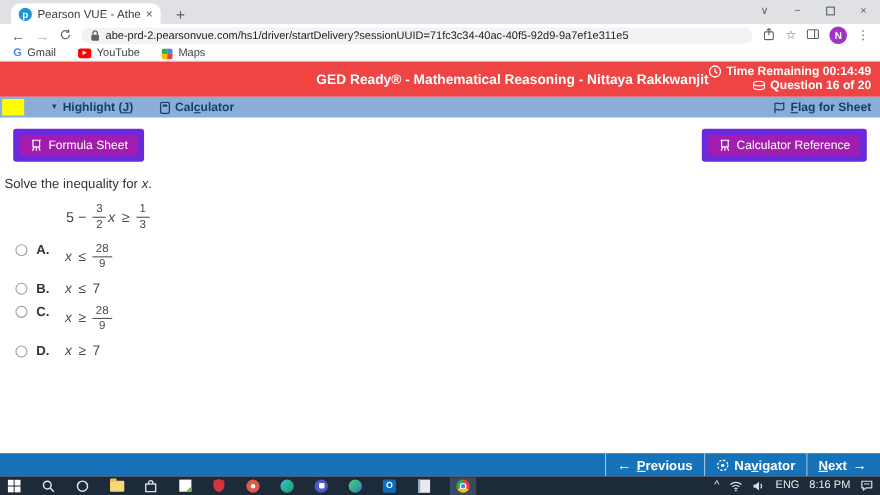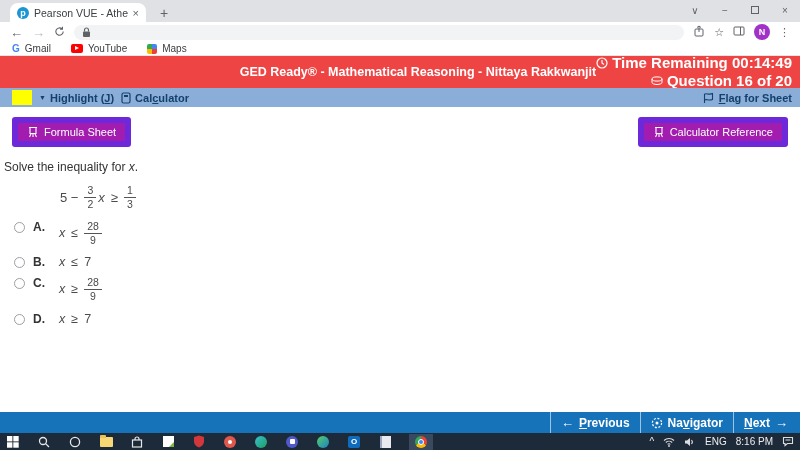--- a/index.html
+++ b/index.html
@@ -30,24 +30,24 @@
   .bm-g { color:#4285f4; font-weight:bold; font-size:10px; }
   .yt-icon { width:12px; height:9px; background:#f00; border-radius:2px; position:relative; display:inline-block; }
   .yt-icon:after { content:""; position:absolute; left:4px; top:2px; border-left:4px solid #fff; border-top:2.5px solid transparent; border-bottom:2.5px solid transparent; }
   .maps-icon { width:10px; height:10px; display:inline-grid; grid-template-columns:1fr 1fr; grid-template-rows:1fr 1fr; border-radius:2px; overflow:hidden; }
   .maps-icon i:nth-child(1){background:#34a853;} .maps-icon i:nth-child(2){background:#4285f4;}
   .maps-icon i:nth-child(3){background:#fbbc05;} .maps-icon i:nth-child(4){background:#ea4335;}
 
   
   .test-header { height:32px; background:#ef4444; color:#fff; display:flex; justify-content:flex-end; padding:2px 8px 3px 10px; flex:none; }
   .th-title { font-size:12.5px; font-weight:bold; align-self:center; }
-  .th-right { display:flex; flex-direction:column; align-items:flex-end; justify-content:center; gap:1px; font-size:15px; font-weight:bold; }
+  .th-right { display:flex; flex-direction:column; align-items:flex-end; justify-content:center; gap:1px; font-size:11px; font-weight:bold; }
   .th-line { display:flex; align-items:center; gap:4px; }
 
-  .test-toolbar { height:19px; background:#8aaed8; display:flex; align-items:center; gap:7px; padding:0 8px 0 12px; color:#14406e; font-size:11px; font-weight:bold; flex:none; }
+  .test-toolbar { height:19px; background:#8aaed8; display:flex; align-items:center; gap:24px; padding:0 8px 0 2px; color:#14406e; font-size:11px; font-weight:bold; flex:none; }
   .swatch { width:20px; height:15px; background:#ffff00; flex:none; }
   .dd-arrow { font-size:7px; }
   .tb-item { display:flex; align-items:center; gap:4px; }
   .tb-right { margin-left:auto; display:flex; align-items:center; gap:4px; }
   .u { text-decoration:underline; }
 
   
   .content { flex:1; background:#fff; overflow:hidden; }
   .btn-row { display:flex; justify-content:space-between; padding:10px 12px 0 12px; }
   .blue-btn { background:#a21caf; border:6px solid #6d28d9; color:#fff; font-size:11px; padding:3px 9px; border-radius:3px; display:inline-flex; align-items:center; gap:5px; }
@@ -119,20 +119,21 @@
       <svg width="11" height="11" viewBox="0 0 12 12">
           <path d="M10 6a4 4 0 1 1-1.2-2.8" fill="none" stroke="#5f6368" stroke-width="1.2"></path>
           <path d="M9.2 0.8v2.6H6.6" fill="none" stroke="#5f6368" stroke-width="1.2"></path>
         </svg>
     </span>
     <div class="urlbox">
       <svg width="9" height="11" viewBox="0 0 9 11">
           <rect x="1" y="4.5" width="7" height="5.5" rx="1" fill="#5f6368"></rect>
           <path d="M2.5 4.5V3a2 2 0 0 1 4 0v1.5" fill="none" stroke="#5f6368" stroke-width="1.2"></path>
         </svg>
+      <span class="url-text">abe-prd-2.pearsonvue.com/hs1/driver/startDelivery?sessionUUID=71fc3c34-40ac-40f5-92d9-9a7ef1e311e5</span>
     </div>
     <span class="abar-icon">
       <svg width="12" height="12" viewBox="0 0 12 12">
           <rect x="2" y="4" width="8" height="7" rx="1" fill="none" stroke="#5f6368"></rect>
           <path d="M6 7V1M4 2.5 6 1l2 1.5" fill="none" stroke="#5f6368"></path>
         </svg>
     </span>
     <span class="abar-icon">☆</span>
     <span class="abar-icon">
       <svg width="12" height="12" viewBox="0 0 12 12">

